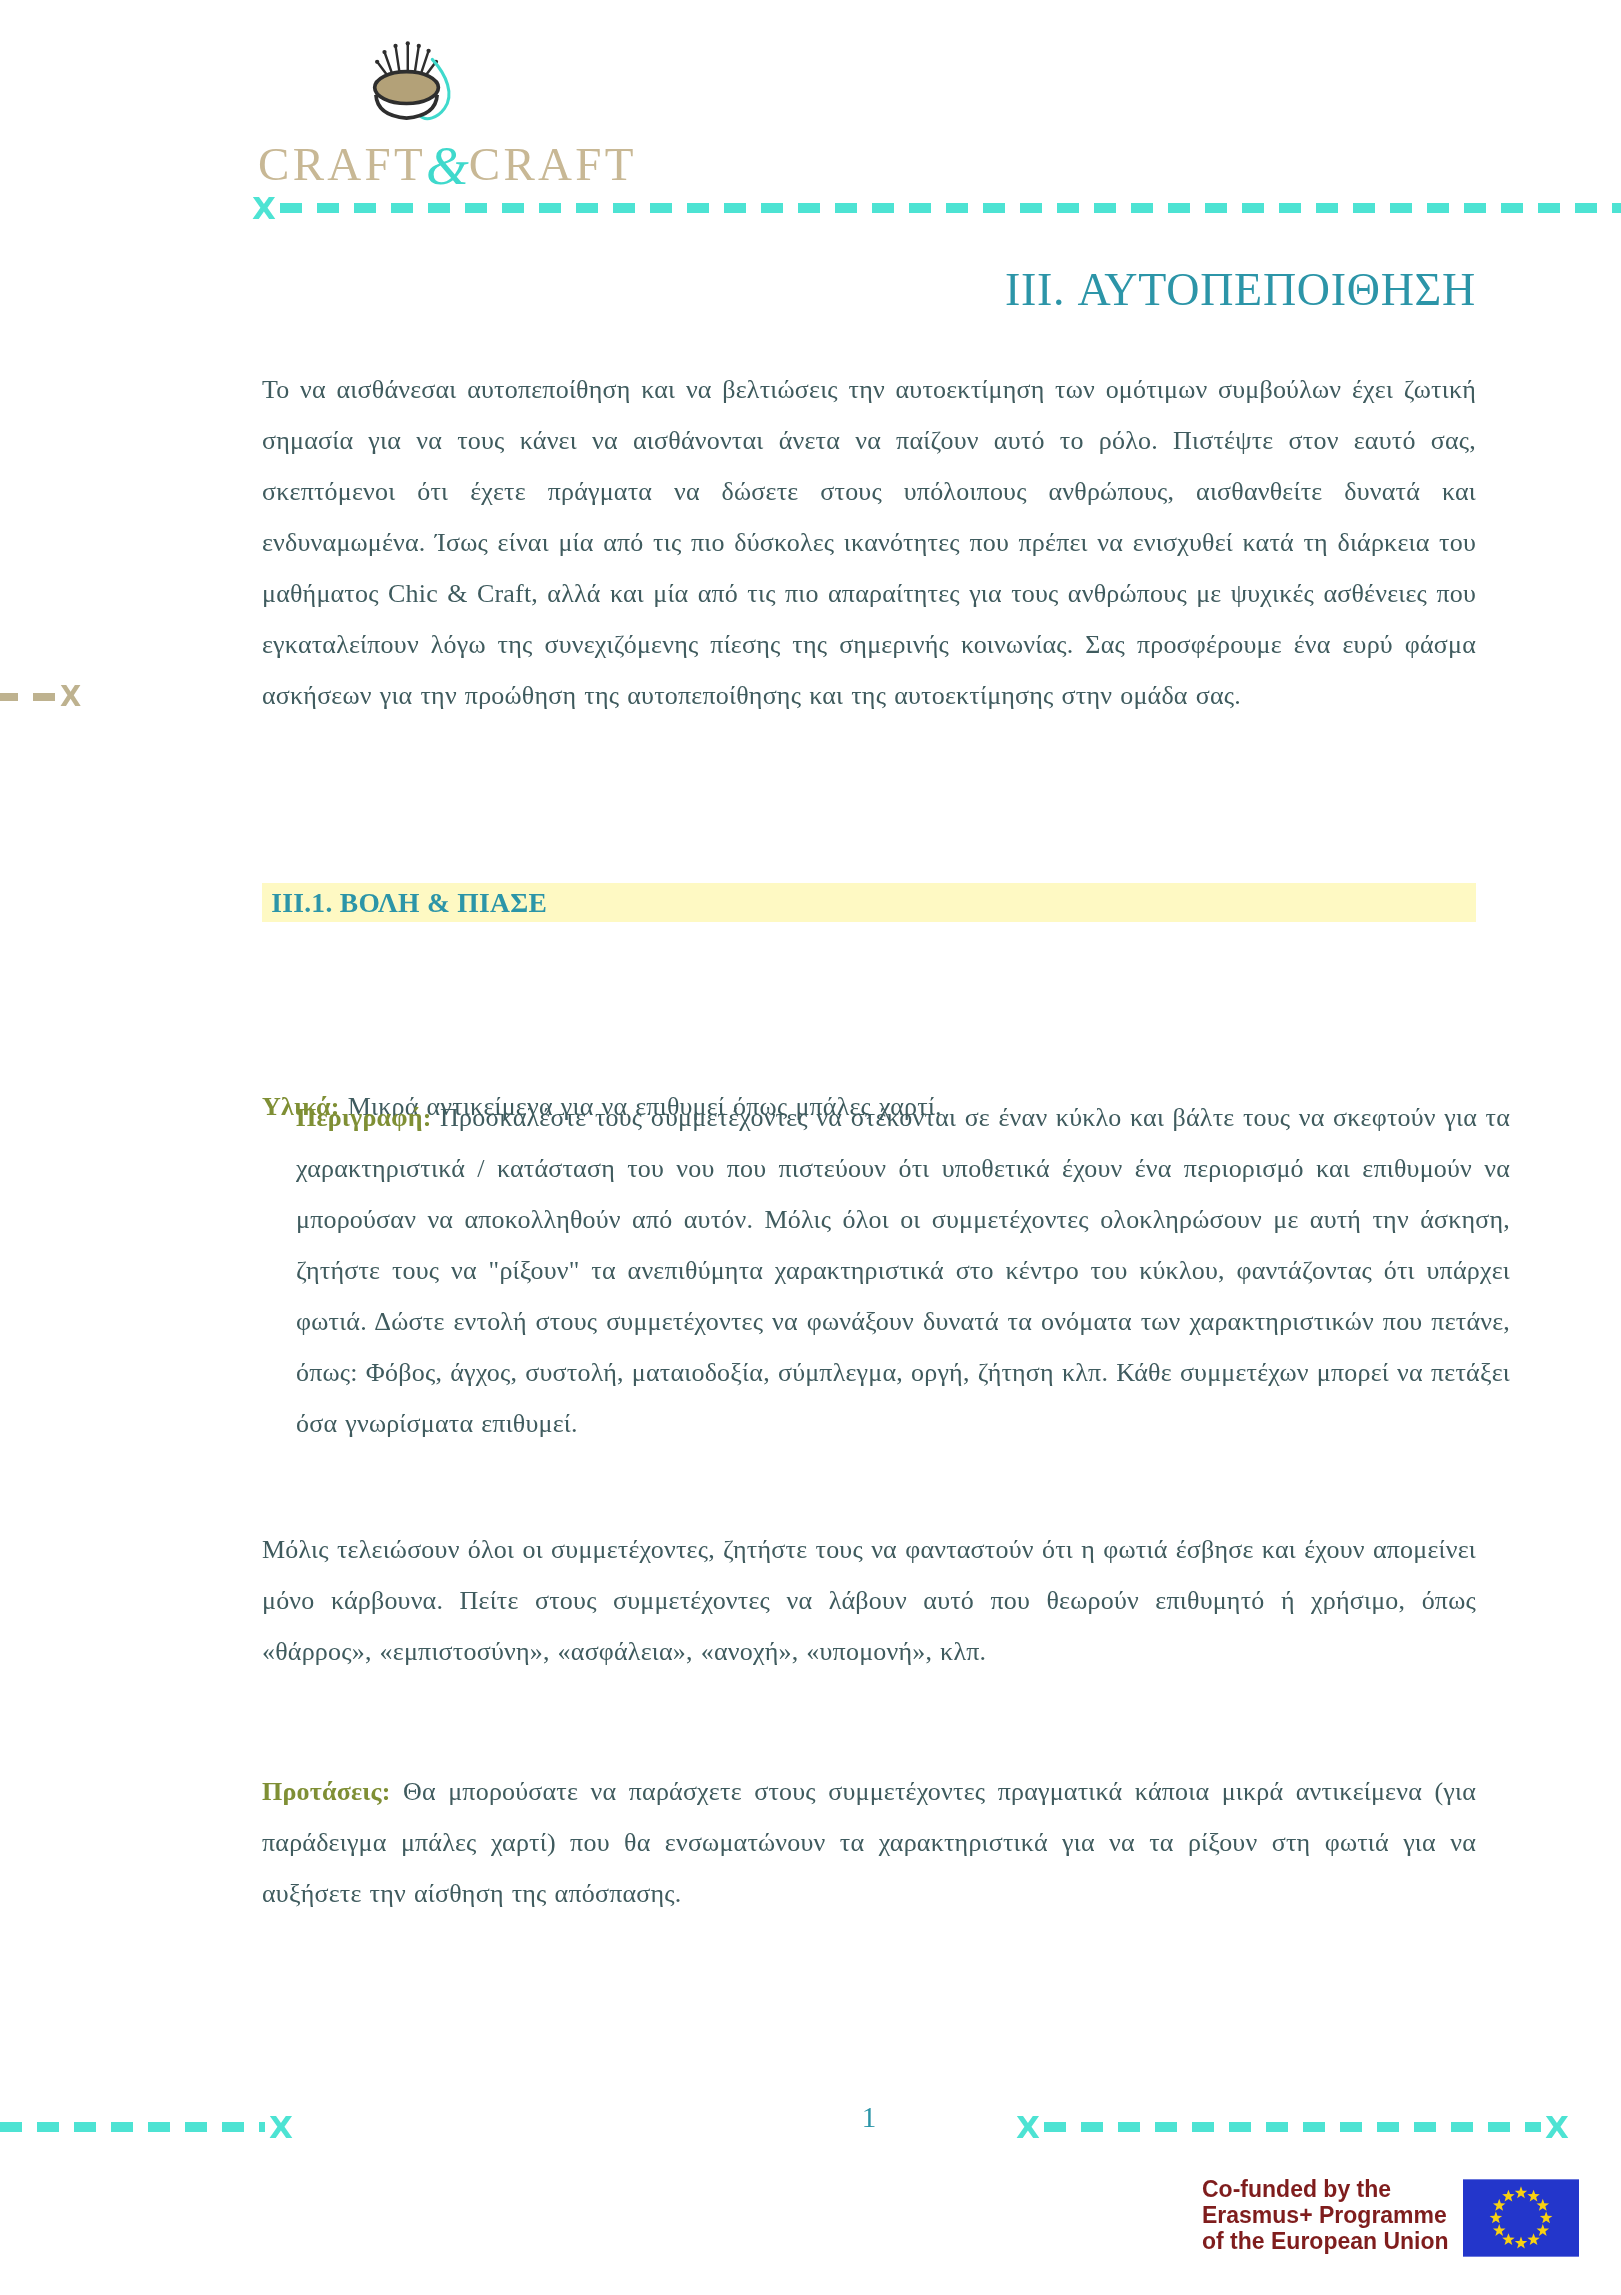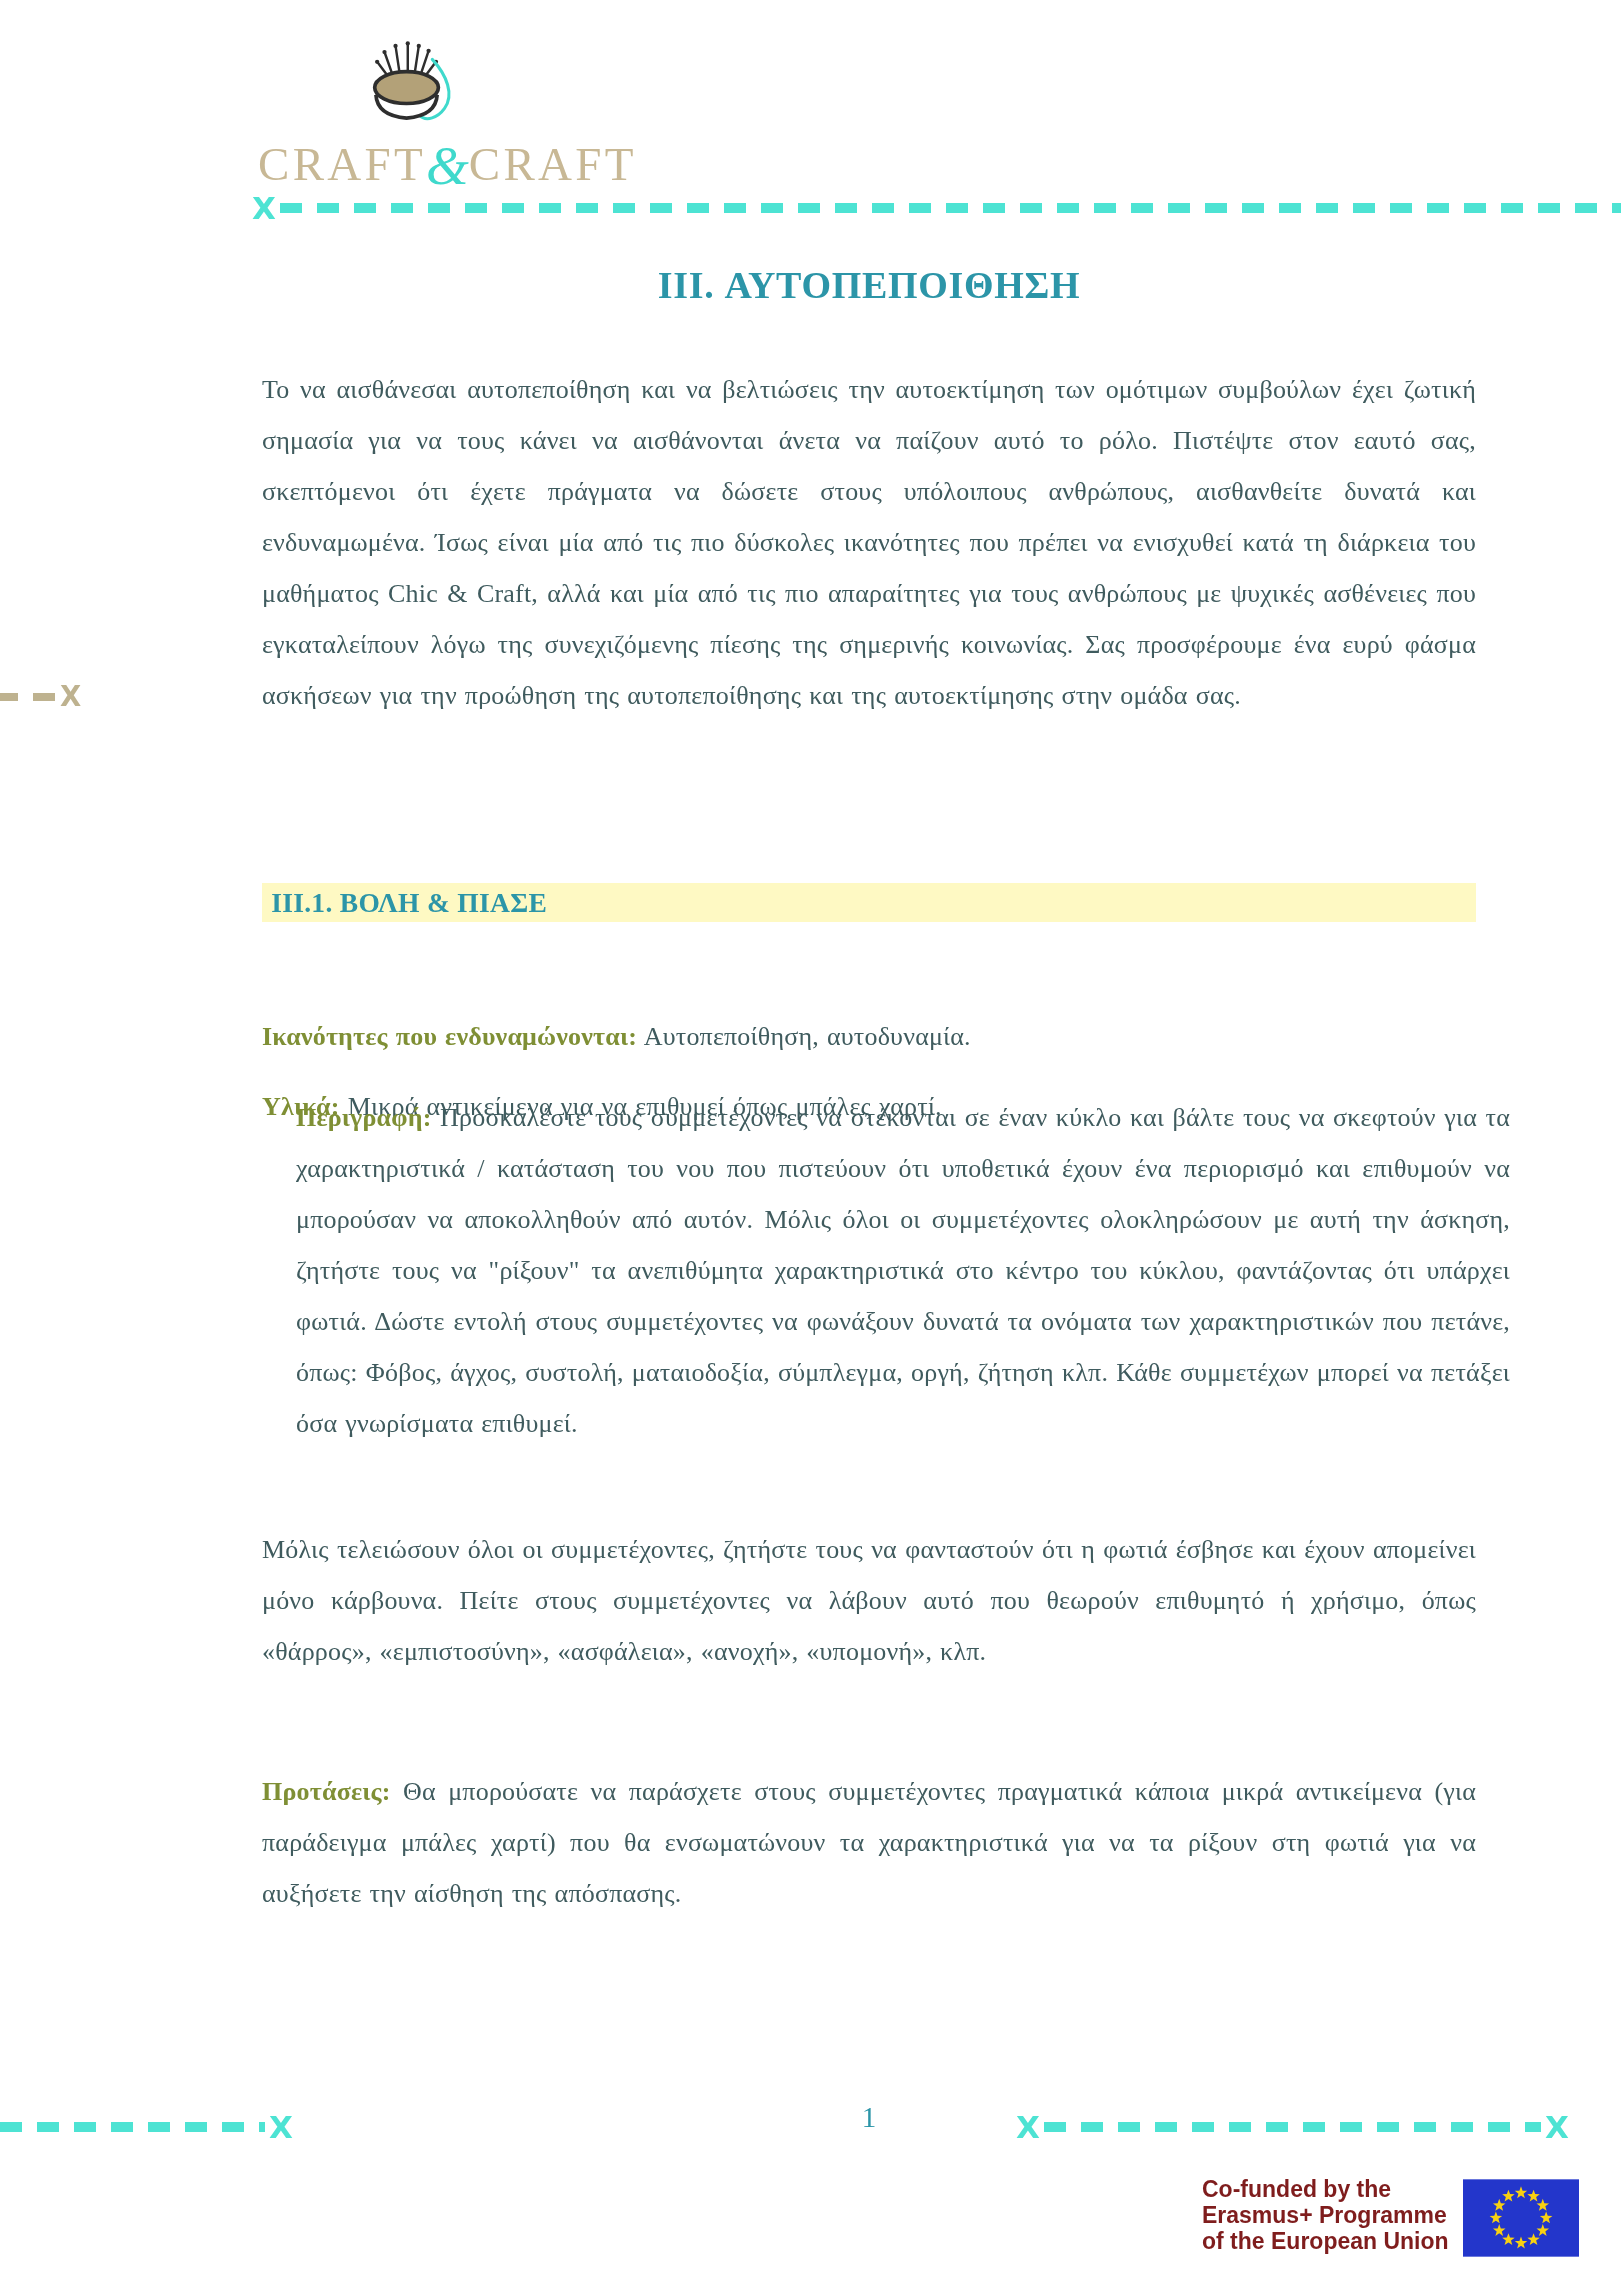--- a/index.html
+++ b/index.html
@@ -44,21 +44,21 @@
   .foot-left { top:2114px; left:0; width:293px; color:#4DE3D3; }
   .foot-left .xg { color:#4DE3D3; margin-left:3.9px; }
   .foot-right { top:2114px; left:1016px; width:553px; color:#4DE3D3; }
   .foot-right .xg { color:#4DE3D3; }
   .foot-right .xg.first { margin-right:3.9px; }
   .foot-right .xg.last { margin-left:3.9px; }
 
   
   .title {
     position:absolute; top:263px; left:262px; width:1214px;
-    text-align:center; font-size:38px; font-weight:bold;
+    text-align:right; font-size:46px; font-weight:normal;
     color:#2C95A8; letter-spacing:0.7px;
   }
   .body {
     position:absolute; left:262px; width:1214px;
     font-size:26px; line-height:51px; color:#3F5B5E;
     text-align:justify; letter-spacing:0.2px; word-spacing:1.3px;
   }
   .intro { top:364px; }
   .section-bar {
     position:absolute; top:883px; left:262px; width:1214px; height:39px;
@@ -133,21 +133,20 @@
 
   <div class="rule mid-mark">
     <span class="dashes"></span>
     <span class="xg">X</span>
   </div>
 
   <div class="section-bar">
     <span>III.1. ΒΟΛΗ &amp; ΠΙΑΣΕ</span>
   </div>
 
-  <p class="body skills"><span class="lead">Ικανότητες που ενδυναμώνονται:</span><span> Αυτοπεποίθηση, αυτοδυναμία.</span></p>
 
   <p class="body materials"><span class="lead">Υλικά:</span><span> Μικρά αντικείμενα για να επιθυμεί όπως μπάλες χαρτί.</span></p>
 
   <p class="body description"><span class="lead">Περιγραφή:</span><span> Προσκαλέστε τους συμμετέχοντες να στέκονται σε έναν κύκλο και βάλτε τους να σκεφτούν για τα χαρακτηριστικά / κατάσταση του νου που πιστεύουν ότι υποθετικά έχουν ένα  περιορισμό και επιθυμούν να μπορούσαν να αποκολληθούν από αυτόν.  Μόλις όλοι οι συμμετέχοντες ολοκληρώσουν με αυτή την άσκηση, ζητήστε τους να "ρίξουν" τα ανεπιθύμητα χαρακτηριστικά στο κέντρο του κύκλου, φαντάζοντας ότι υπάρχει φωτιά. Δώστε εντολή στους συμμετέχοντες να φωνάξουν δυνατά τα ονόματα των χαρακτηριστικών που πετάνε, όπως: Φόβος, άγχος, συστολή, ματαιοδοξία, σύμπλεγμα, οργή, ζήτηση κλπ. Κάθε συμμετέχων μπορεί να πετάξει όσα γνωρίσματα επιθυμεί.</span></p>
 
   <p class="body para2">Μόλις τελειώσουν όλοι οι συμμετέχοντες, ζητήστε τους να φανταστούν ότι η φωτιά έσβησε και έχουν απομείνει μόνο κάρβουνα. Πείτε στους συμμετέχοντες να λάβουν αυτό που θεωρούν επιθυμητό ή χρήσιμο, όπως «θάρρος», «εμπιστοσύνη», «ασφάλεια», «ανοχή», «υπομονή», κλπ.</p>
 
   <p class="body suggestions"><span class="lead">Προτάσεις:</span><span> Θα μπορούσατε να παράσχετε στους συμμετέχοντες πραγματικά κάποια μικρά αντικείμενα (για παράδειγμα μπάλες χαρτί) που θα ενσωματώνουν τα χαρακτηριστικά για να τα ρίξουν στη φωτιά για να αυξήσετε την αίσθηση της απόσπασης.</span></p>
 
   <div class="rule foot-left">

